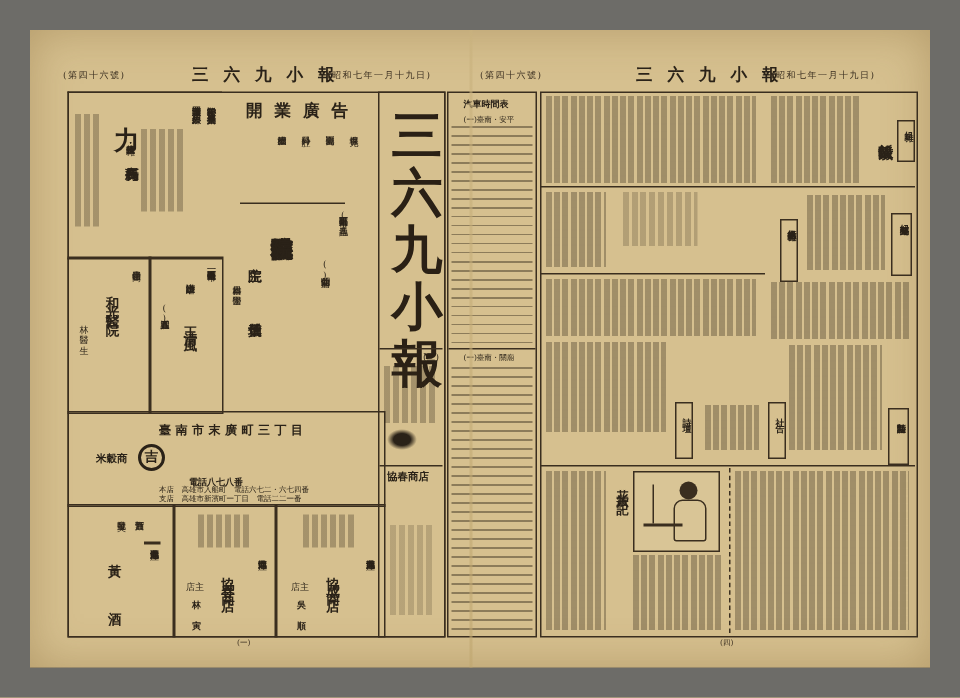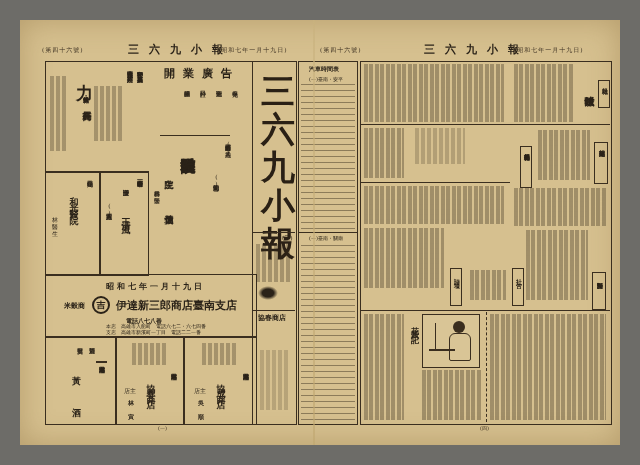--- a/index.html
+++ b/index.html
@@ -81,24 +81,23 @@
     <span class="v small" style="position:absolute;left:4px;top:40px;">林 醫 生</span>
   </div>
   <div class="box" style="left:79px;top:151px;width:48px;height:103px;">
     <span class="v small" style="position:absolute;right:4px;top:4px;">臺南市白金町一丁目一四番地</span>
     <span class="v small b" style="position:absolute;right:18px;top:12px;">辯護士</span>
     <span class="v med b" style="position:absolute;right:16px;top:38px;letter-spacing:4px;">王清風</span>
     <span class="v small" style="position:absolute;left:4px;top:30px;">(電話五四八五番)</span>
   </div>
 
   <div class="box" style="left:25px;top:254px;width:210px;height:62px;">
-    <div class="small b" style="position:absolute;left:60px;top:6px;font-size:8px;letter-spacing:3px;direction:rtl;">昭和七年一月十九日</div>
+    <div class="small b" style="position:absolute;left:60px;top:6px;font-size:8px;letter-spacing:3px;direction:rtl;">臺南市末廣町三丁目</div>
     <span class="small b" style="position:absolute;left:18px;top:26px;font-size:7px;">米穀商</span>
     <span class="b" style="position:absolute;left:46px;top:21px;width:14px;height:14px;border:2px solid #2a2218;border-radius:50%;font-size:9px;text-align:center;line-height:14px;">吉</span>
-    <span class="b" style="position:absolute;left:70px;top:23px;font-size:11px;">伊達新三郎商店臺南支店</span>
     <div class="small b" style="position:absolute;left:80px;top:42px;">電話八七八番</div>
     <div class="small" style="position:absolute;left:60px;top:48px;font-size:5px;">本店　高雄市入船町　電話六七二・六七四番</div>
     <div class="small" style="position:absolute;left:60px;top:54px;font-size:5px;">支店　高雄市新濱町一丁目　電話二二一番</div>
   </div>
 
   <div class="box" style="left:25px;top:316px;width:70px;height:87px;">
     <span class="v small" style="position:absolute;right:20px;top:6px;">酒類百貨</span>
     <span class="v small" style="position:absolute;right:32px;top:6px;">豐美批發</span>
     <span class="v small" style="position:absolute;left:50px;top:24px;border:1px solid #3a2e1f;">北港郡西湖庄海口七番</span>
     <span class="med b" style="position:absolute;left:26px;top:38px;">黃</span>

